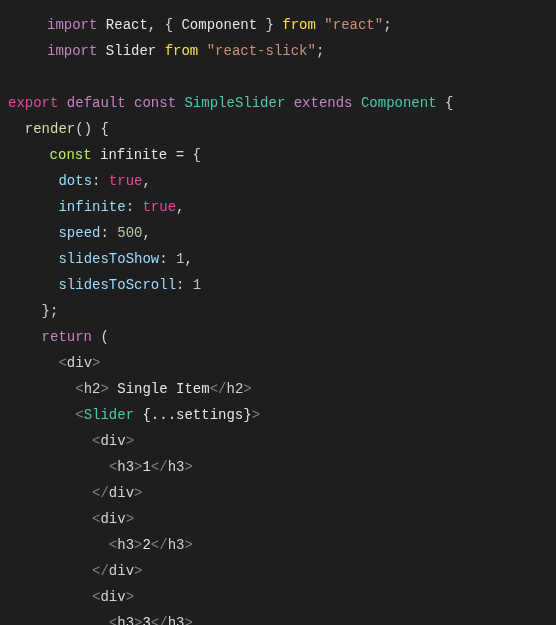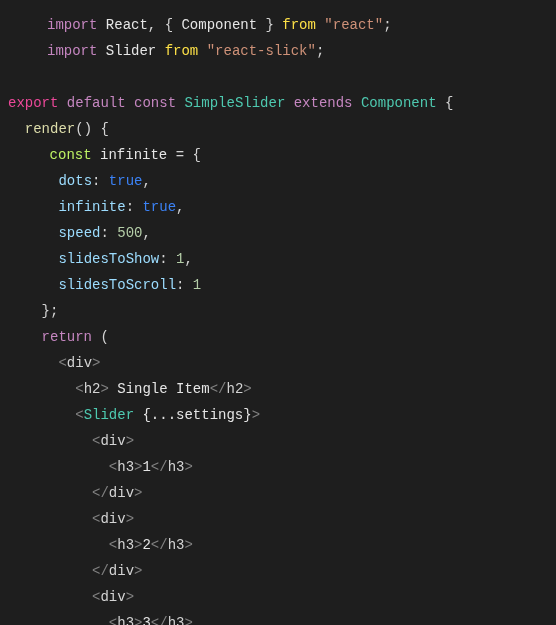--- a/index.html
+++ b/index.html
@@ -19,21 +19,21 @@
       font-family: inherit;
     }
     .keyword-import { color: #c586c0; margin-left: 39px; }
     .keyword-export { color: #ec4899; }
     .keyword-default { color: #c586c0; }
     .keyword-class { color: #c586c0; }
     .keyword-extends { color: #c586c0; }
     .keyword-return { color: #c586c0; margin-top: 48px; }
     .keyword-from { color: #fde047; text-align: center; }
     .keyword-const { color: #bef264; margin-left: 8px; }
-    .keyword-true { color: #3b82f6; }
+    .keyword-true { color: #ec4899; }
     .string { color: #ce9178; }
     .class-name { color: #4ec9b0; }
     .function-name { color: #dcdcaa; }
     .property { color: #9cdcfe; text-align: center; }
     .number { color: #b5cea8; text-align: right; }
     .punctuation { color: #d4d4d4; }
     .white { color: #e5e5e5; }
     .tag-bracket { color: #808080; }
     .tag-name { color: #d4d4d4; }
   </style>

